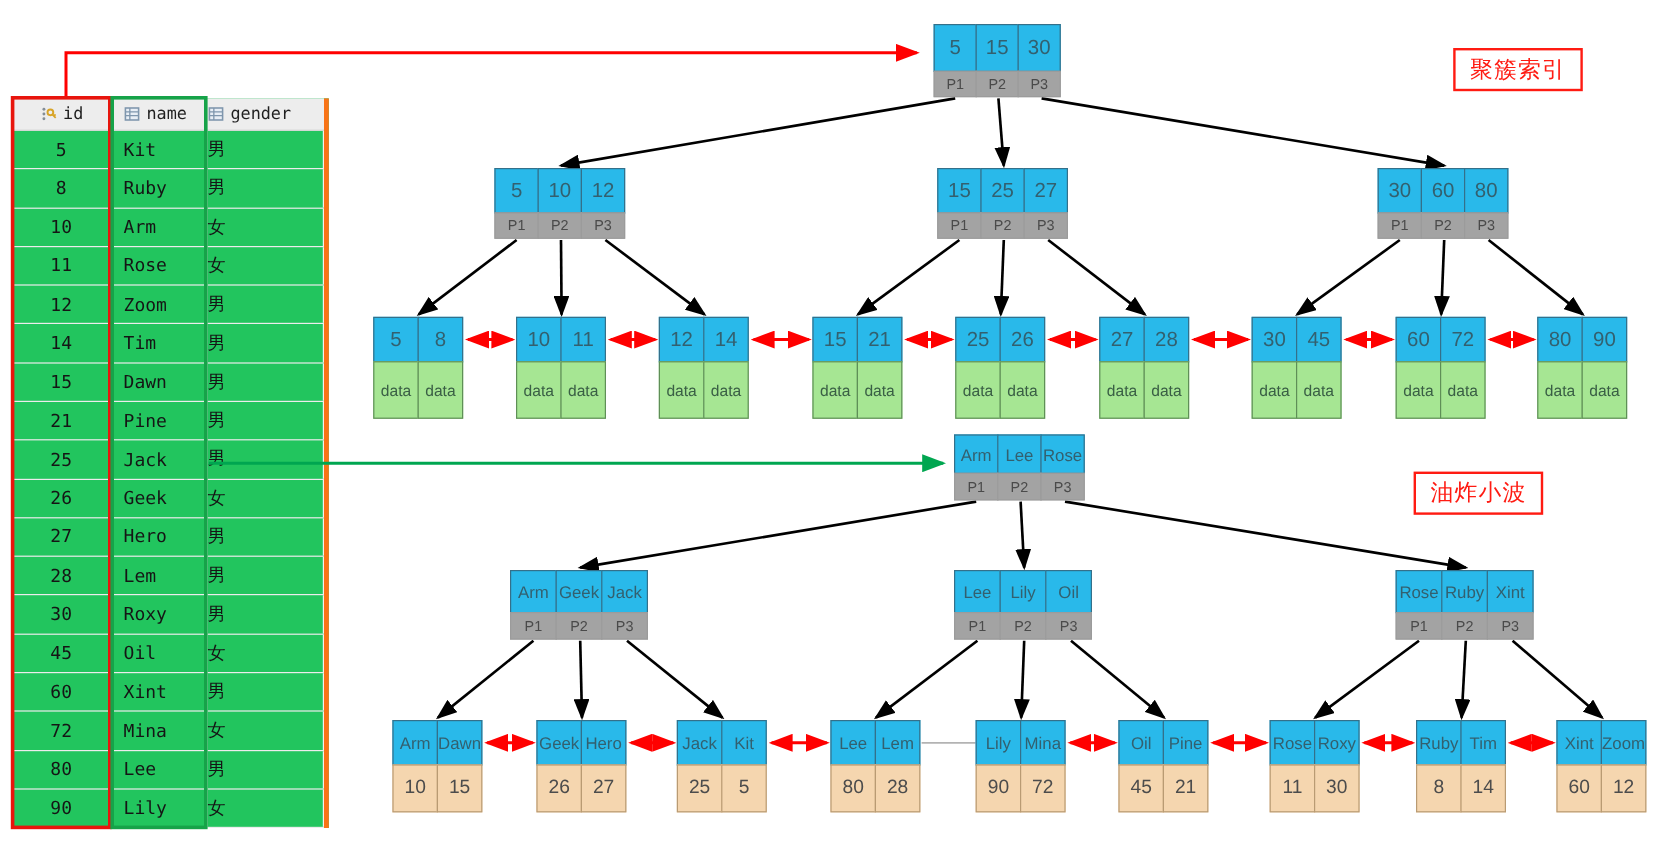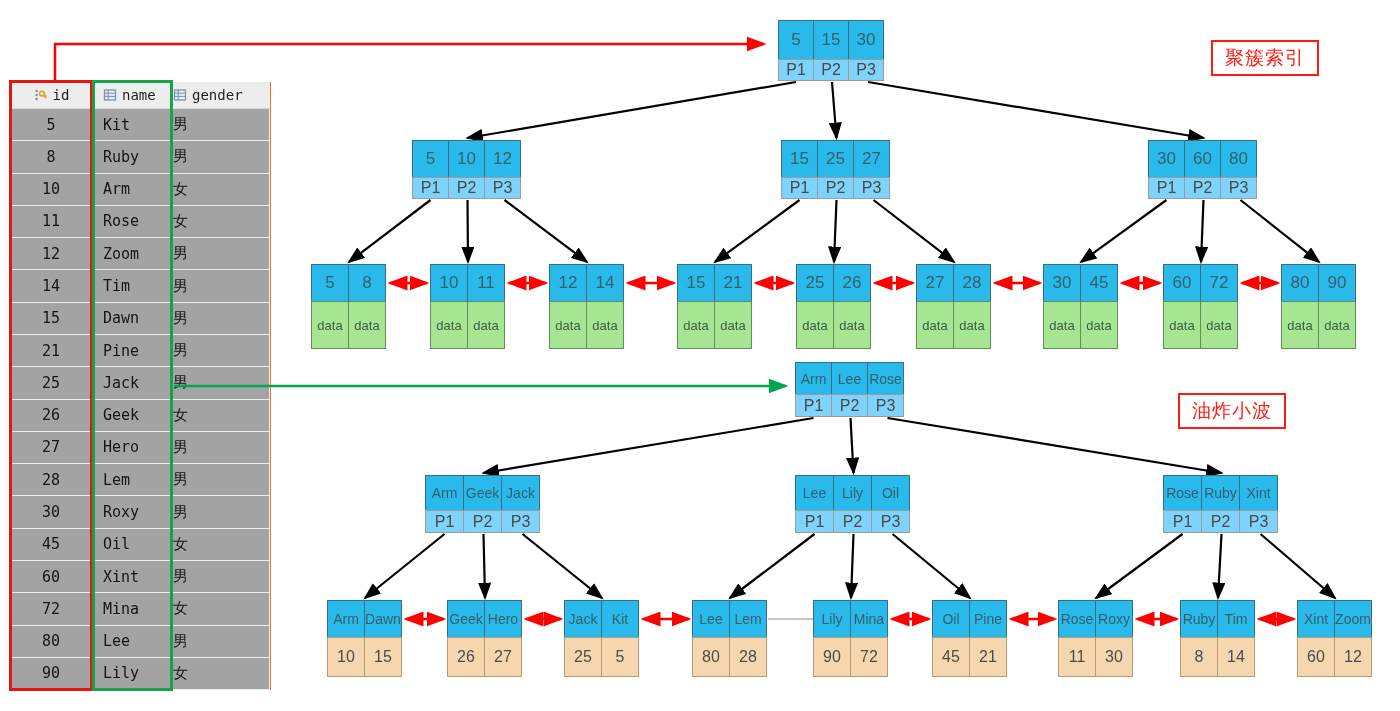--- a/index.html
+++ b/index.html
@@ -1,22 +1,22 @@
 <!DOCTYPE html>
 <html><head>
 <meta charset="utf-8">
 <style>
   html,body{margin:0;padding:0;background:#fff;}
   body{font-family:"Liberation Sans",sans-serif;}
   #app{position:relative;width:1400px;height:711px;background:#fff;overflow:hidden;}
 
   
   .tbl{position:absolute;left:10px;top:82px;width:260px;height:608px;
-       display:flex;flex-direction:column;background:#a3a3a3;
-       font-family:"DejaVu Sans Mono",monospace;border-right:1px solid #f97316;}
+       display:flex;flex-direction:column;background:#22c55e;
+       font-family:"DejaVu Sans Mono",monospace;border-right:4px solid #f97316;}
   .thead{flex:none;height:26px;display:flex;background:#ededed;border-bottom:1px solid #d5d5d5;}
   .hc{display:flex;align-items:center;gap:5px;font-size:14px;color:#1f1f1f;box-sizing:border-box;}
   .trow{flex:1;display:flex;border-bottom:1px solid #ececec;}
   .tc{display:flex;align-items:center;font-size:15px;color:#151515;box-sizing:border-box;
       border-right:1px solid #f0f0f0;overflow:hidden;}
   .c0{width:83px;justify-content:center;}
   .c1{width:80px;padding-left:10px;}
   .c2{width:97px;padding-left:0;}
   .hc.c1,.hc.c2{justify-content:flex-start;}
   .hc.c0{justify-content:center;}
@@ -27,21 +27,21 @@
   #green-outline{left:92px;top:80px;width:81px;height:611px;border:3px solid #16a349;}
 
   
   .node{position:absolute;z-index:2;}
   .nrow{display:flex;}
   .cell{display:flex;align-items:center;justify-content:center;box-sizing:border-box;
         margin-left:-1px;overflow:hidden;}
   .cell:first-child{margin-left:0;}
   .kblue{background:#29b9ea;border:1px solid #34708a;color:#33606f;font-size:17px;}
   .kname{font-size:14px;}
-  .pgray{background:#7dd3fc;border:1px solid #9b9b9b;color:#4a4a4a;font-size:16px;}
+  .pgray{background:#a3a3a3;border:1px solid #9b9b9b;color:#4a4a4a;font-size:12px;}
   .dgreen{background:#a6e693;border:1px solid #5f8f57;color:#3a5f45;font-size:13px;}
   .dtan{background:#f5d6af;border:1px solid #b99b73;color:#4c4c4c;font-size:16px;}
 
   
   .idx-label{position:absolute;z-index:4;border:2px solid #ff1b12;color:#ff1b12;
              font-size:19px;padding:3px 12px;background:#fff;letter-spacing:1px;}
   #clustered-label{left:1163px;top:40px;margin-left:48px;}
   #secondary-label{left:1178px;top:393px;}
 
   .watermark{position:absolute;left:1226px;top:656px;z-index:6;

